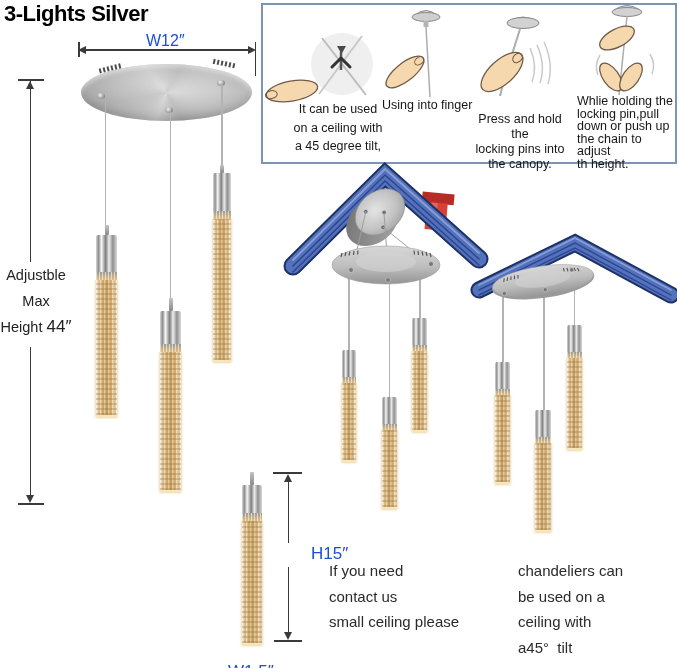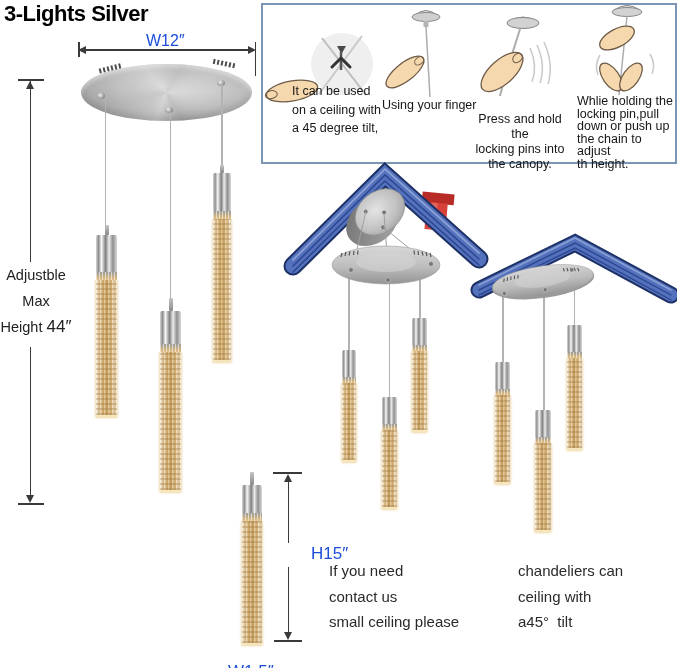--- a/index.html
+++ b/index.html
@@ -151,27 +151,27 @@
         <g transform="rotate(55 611 77)">
           <ellipse cx="611" cy="77" rx="16" ry="8" fill="#f6d8ae" stroke="#6e5b47" stroke-width="1.3"></ellipse>
         </g>
         <g transform="rotate(-55 631 77)">
           <ellipse cx="631" cy="77" rx="16" ry="8" fill="#f6d8ae" stroke="#6e5b47" stroke-width="1.3"></ellipse>
         </g>
       </g>
     </svg>
   </div>
 
-  <div class="instr-text" style="left:292px;top:82px;width:92px;text-align:left;line-height:18.5px;">
+  <div class="instr-text" style="left:292px;top:100px;width:92px;text-align:center;line-height:18.5px;">
     <span>It can be used</span>
     <span>on a ceiling with</span>
     <span>a 45 degree tilt,</span>
   </div>
   <div class="instr-text" style="left:382px;top:98px;width:102px;">
-    <span>Using your finger</span>
+    <span>Using into finger</span>
   </div>
   <div class="instr-text" style="left:468px;top:112px;width:104px;text-align:center;line-height:15px;">
     <span>Press and hold the</span>
     <span>locking pins into</span>
     <span>the canopy.</span>
   </div>
   <div class="instr-text" style="left:577px;top:95px;width:98px;line-height:12.6px;">
     <span>Whlie holding the</span>
     <span>locking pin,pull</span>
     <span>down or push up</span>
@@ -359,17 +359,18 @@
 
   <span class="dim-label big" style="left:226px;top:646px;margin-top:16px;">W1.5″</span>
 
   <div class="note" style="left:329px;top:558px;width:165px;">
     <span>If you need</span>
     <span>contact us</span>
     <span>small ceiling please</span>
   </div>
   <div class="note" style="left:518px;top:558px;width:145px;">
     <span>chandeliers can</span>
+    <span>be used on a</span>
     <span>ceiling with</span>
     <span>a45°  tilt</span>
   </div>
 
 </div>
 
 </body></html>

